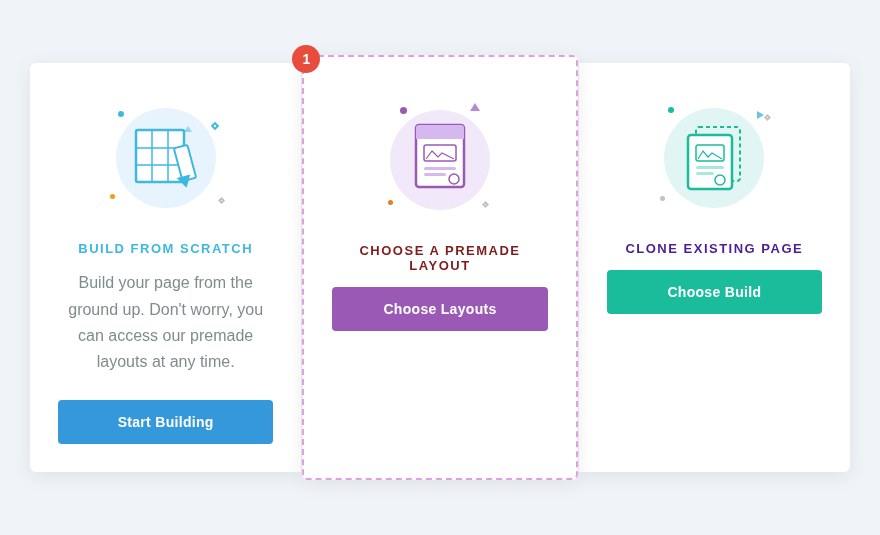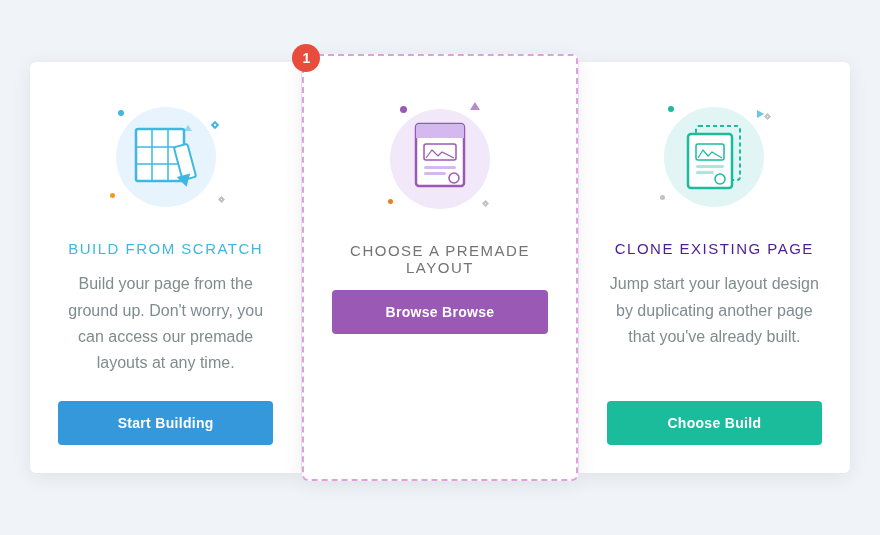--- a/index.html
+++ b/index.html
@@ -95,30 +95,30 @@
     .icon-circle.teal { background: rgba(50, 190, 180, 0.15); }
 
     
     .icon-svg {
       position: relative;
       z-index: 1;
     }
 
     
     .card-title {
-      font-size: 15px;
-      font-weight: 400;
+      font-size: 13px;
+      font-weight: 700;
       letter-spacing: 1.5px;
       text-transform: uppercase;
       margin-bottom: 14px;
       text-align: center;
     }
 
     .card-title.blue { color: #3eb8e0; }
-    .card-title.purple { color: #737373; text-align: center; }
+    .card-title.purple { color: #7f1d1d; text-align: center; }
     .card-title.teal { color: #4c1d95; }
 
     
     .card-desc {
       font-size: 16px;
       color: #7f8c8d;
       text-align: center;
       line-height: 1.65;
       flex: 1;
       margin-bottom: 24px;
@@ -212,21 +212,21 @@
         <polyline points="22,40 28,32 34,38 38,34 50,40" fill="none" stroke="#9b59b6" stroke-width="1.2"></polyline>
 
         <rect x="20" y="48" width="32" height="3" rx="1.5" fill="#d6b8f0"></rect>
         <rect x="20" y="54" width="22" height="3" rx="1.5" fill="#d6b8f0"></rect>
 
         <circle cx="50" cy="60" r="5" fill="none" stroke="#9b59b6" stroke-width="1.5"></circle>
       </svg>
     </div>
 
     <div class="card-title purple">CHOOSE A PREMADE LAYOUT</div>
-    <button class="cta-btn purple">Browse Browse</button>
+    <button class="cta-btn purple">Choose Layouts</button>
   </div>
 
   <div class="card">
     <div class="icon-area">
 
       <div class="shape-dot" style="width:6px;height:6px;background:#1abc9c;top:14px;left:24px;"></div>
       <div class="shape-sq" style="width:5px;height:5px;border-color:#bdc3c7;top:22px;right:14px;"></div>
       <div style="position:absolute;top:18px;right:20px;width:0;height:0;border-top:4px solid transparent;border-bottom:4px solid transparent;border-left:7px solid #3eb8e0;opacity:0.8;"></div>
       <div class="shape-dot" style="width:5px;height:5px;background:#bdc3c7;bottom:22px;left:16px;"></div>
       <div class="icon-circle teal"></div>
@@ -241,17 +241,16 @@
         <polyline points="24,42 29,34 34,40 38,36 48,42" fill="none" stroke="#1abc9c" stroke-width="1.2"></polyline>
 
         <rect x="22" y="49" width="28" height="3" rx="1.5" fill="#a8e8da"></rect>
         <rect x="22" y="55" width="18" height="3" rx="1.5" fill="#a8e8da"></rect>
 
         <circle cx="46" cy="63" r="5" fill="none" stroke="#1abc9c" stroke-width="1.5"></circle>
       </svg>
     </div>
 
     <div class="card-title teal">CLONE EXISTING PAGE</div>
-    <div class="card-desc">Jump start your layout design by duplicating another page that you've already built.</div>
     <button class="cta-btn teal">Choose Build</button>
   </div>
 
 </div>
 
 </body></html>

